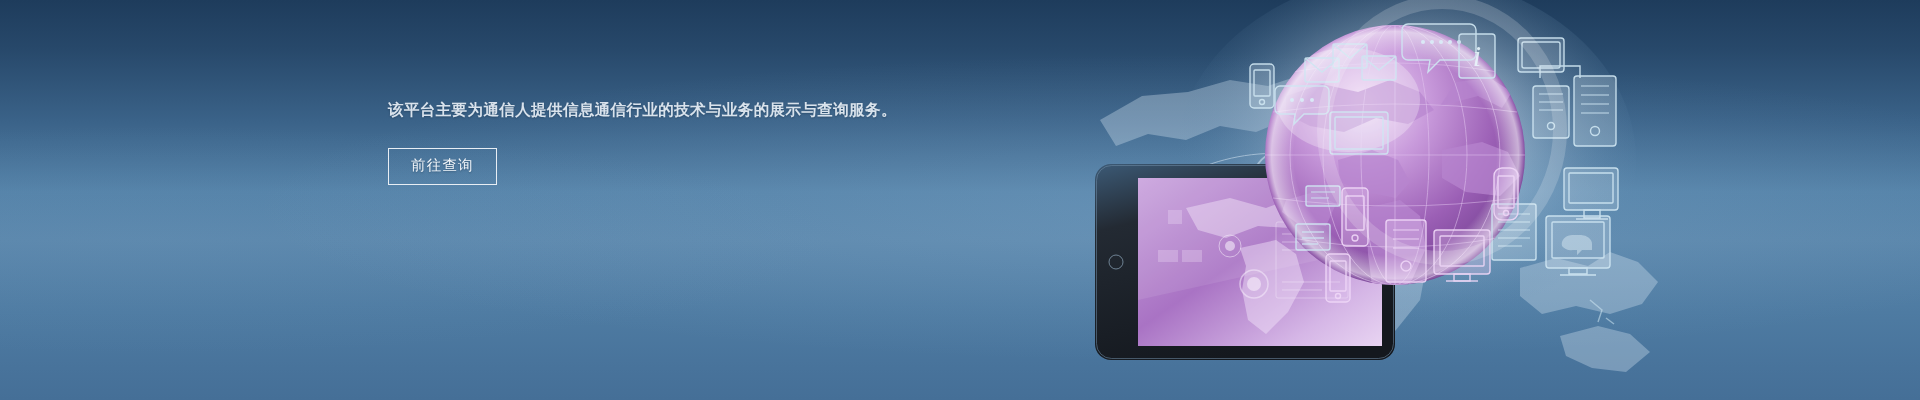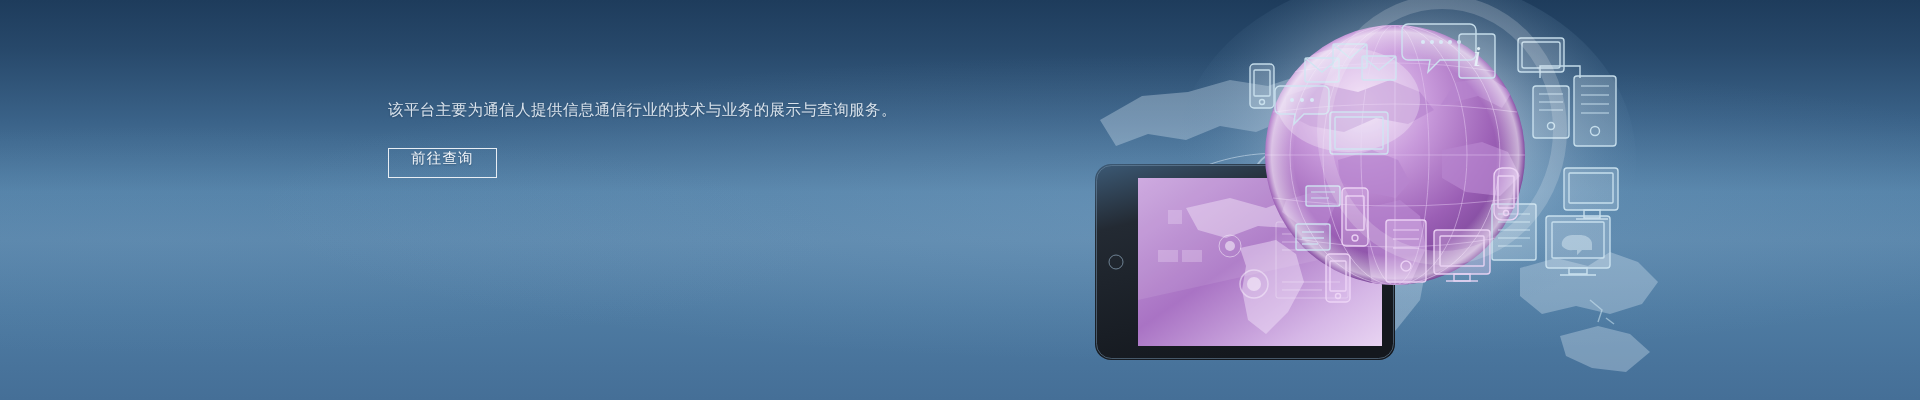--- a/index.html
+++ b/index.html
@@ -46,34 +46,34 @@
   }
   .headline{
     font-size:31px;
     line-height:40px;
     font-weight:bold;
     color:#ffffff;
     letter-spacing:1.5px;
     text-shadow:0 1px 3px rgba(10,30,50,.45);
     white-space:nowrap;
   }
-  .desc{ margin-top:23px; }
+  .desc{ margin-top:23px;font-weight:bold; }
   .desc-line{
     font-size:15.5px;
     line-height:30px;
     color:#e2eaf2;
     letter-spacing:.4px;
     text-shadow:0 1px 2px rgba(10,30,50,.35);
     white-space:nowrap;
     opacity:.95;
   }
   .cta{
     display:inline-block;
     margin-top:23px;
-    padding:0 22px 10px;
+    padding:7px 22px 10px;
     border:1px solid #e8eef4;
     background:transparent;
     color:#f2f6fa;
     font-size:14.5px;
     line-height:18px;
     letter-spacing:1.2px;
     font-family:inherit;
     cursor:pointer;
     text-shadow:0 1px 2px rgba(10,30,50,.35);
   }

